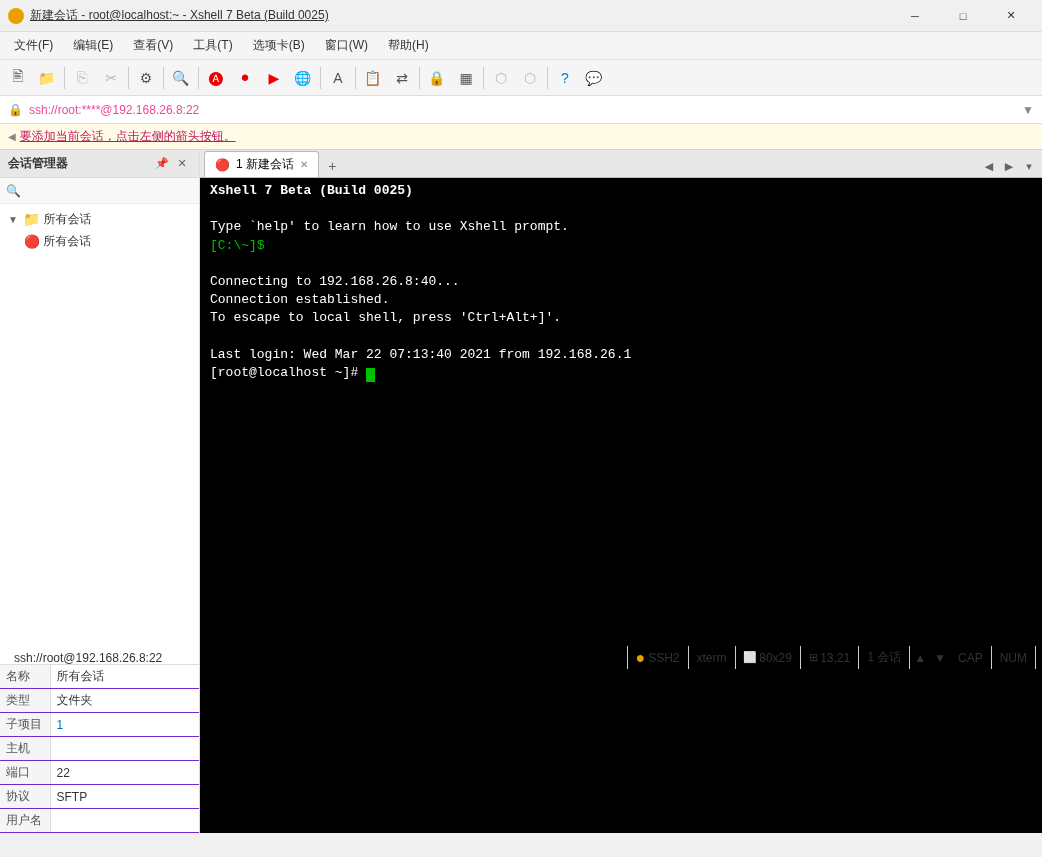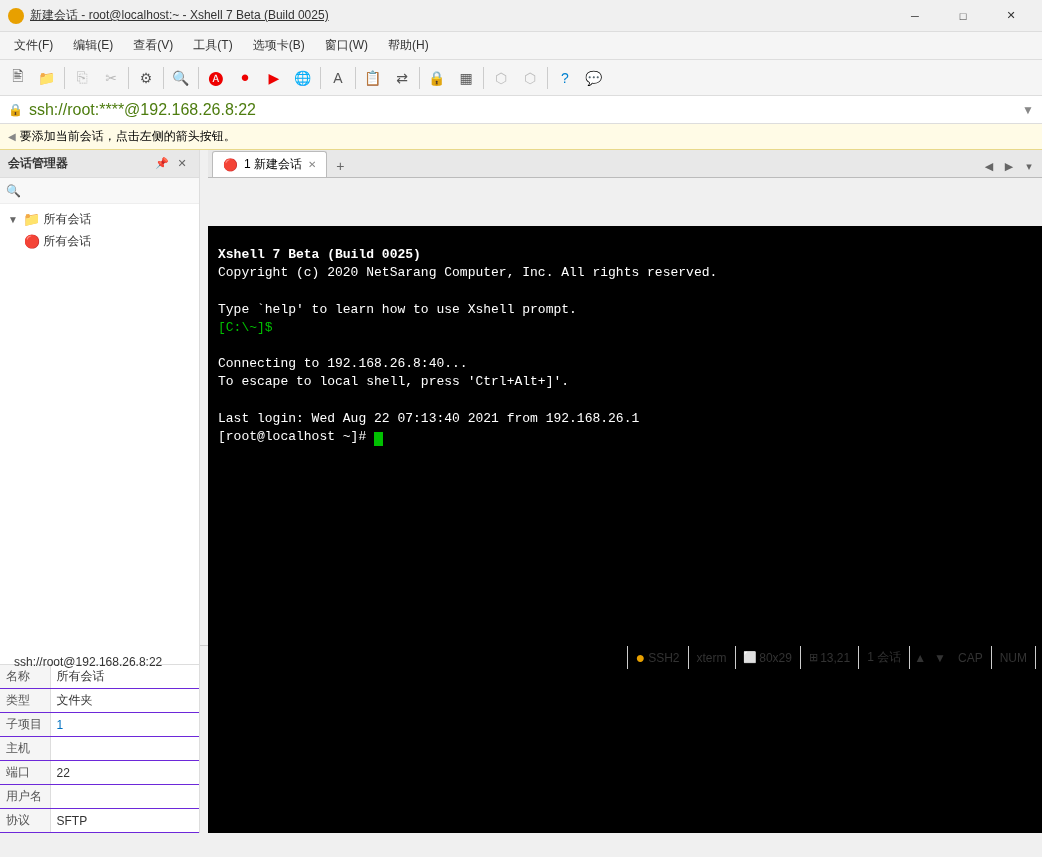--- a/index.html
+++ b/index.html
@@ -95,35 +95,35 @@
     #address-bar {
       height: 28px;
       background: #fff;
       border-bottom: 1px solid #ddd;
       display: flex;
       align-items: center;
       padding: 0 8px;
       gap: 6px;
     }
     #address-bar .lock-icon { color: #888; font-size: 12px; }
-    #address-bar .address-text { font-size: 16px; color: #4d7c0f; flex: 1; }
+    #address-bar .address-text { font-size: 12px; color: #ec4899; flex: 1; }
     #address-bar .dropdown-btn { color: #888; cursor: pointer; }
 
     
     #info-bar {
       height: 26px;
       background: #fffbe6;
       border-bottom: 1px solid #e8d88a;
       display: flex;
       align-items: center;
       padding: 0 8px;
       gap: 4px;
     }
     #info-bar .arrow-icon { color: #888; font-size: 10px; }
-    #info-bar .info-text { font-size: 12px; color: #000000; }
+    #info-bar .info-text { font-size: 12px; color: #be185d; text-decoration: underline; }
 
     
     #main {
       display: flex;
       height: calc(857px - 32px - 28px - 36px - 28px - 26px - 24px);
     }
 
     
     #sidebar {
       width: 200px;
@@ -270,27 +270,26 @@
       display: flex; align-items: center; justify-content: center;
       cursor: pointer; font-size: 11px; color: #666;
       border: 1px solid transparent;
       border-radius: 2px;
     }
 
     
     #terminal {
       flex: 1;
       background: #000;
-      padding: 20px 10px;
+      padding: 4px 10px;
       overflow-y: auto;
       font-family: 'Courier New', Consolas, monospace;
       font-size: 13px;
       color: #fff;
       line-height: 1.4;
-      margin-top: 48px;
     }
     #terminal .line { white-space: pre; }
     #terminal .green { color: #00c000; }
     #terminal .warning-bg { background: #fff; color: #000; }
     #terminal .cursor {
       display: inline-block;
       width: 9px; height: 14px;
       background: #00c000;
       vertical-align: bottom;
     }
@@ -310,21 +309,21 @@
     .status-item {
       padding: 0 8px;
       height: 100%;
       display: flex;
       align-items: center;
       border-right: 1px solid #ccc;
       font-size: 12px;
       white-space: nowrap;
     }
     .status-item:first-child { border-left: none; }
-    .status-item.address { flex: 1; font-size: 12px; color: #333; align-items: flex-end; }
+    .status-item.address { flex: 1; font-size: 12px; color: #333; }
     .status-item .ssh2-dot { color: #e8a000; font-size: 16px; margin-right: 3px; }
     .status-nav-btn {
       padding: 0 4px;
       height: 100%;
       display: flex;
       align-items: center;
       cursor: pointer;
       font-size: 12px;
       color: #333;
     }
@@ -397,21 +396,21 @@
   <span class="lock-icon">🔒</span>
   <span class="address-text">ssh://root:****@192.168.26.8:22</span>
   <span class="dropdown-btn">▼</span>
 </div>
 
 <div id="info-bar">
   <span class="arrow-icon">◀</span>
   <span class="info-text">要添加当前会话，点击左侧的箭头按钮。</span>
 </div>
 
-<div id="main" style="height: 495px; gap: 8px;">
+<div id="main" style="height: 495px;">
 
   <div id="sidebar" style="height: 683px;">
     <div id="sidebar-header">
       <span class="title">会话管理器</span>
       <div class="btns">
         <div class="sbtn">📌</div>
         <div class="sbtn">✕</div>
       </div>
     </div>
     <div id="sidebar-search">
@@ -446,26 +445,26 @@
             </tr>
             <tr>
               <td>主机</td>
               <td></td>
             </tr>
             <tr>
               <td>端口</td>
               <td>22</td>
             </tr>
             <tr>
+              <td>协议</td>
+              <td>SFTP</td>
+            </tr>
+            <tr>
               <td>用户名</td>
               <td></td>
-            </tr>
-            <tr>
-              <td>协议</td>
-              <td>SFTP</td>
             </tr>
           </tbody>
       </table>
     </div>
   </div>
 
   <div id="terminal-area" style="height: 683px;">
 
     <div id="tab-bar">
       <div class="tabs">
@@ -478,29 +477,29 @@
       </div>
       <div class="tab-nav">
         <div class="nav-btn">◀</div>
         <div class="nav-btn">▶</div>
         <div class="nav-btn">▾</div>
       </div>
     </div>
 
     <div id="terminal">
       <div class="line"><span style="color:#fff;font-weight:bold;">Xshell 7 Beta (Build 0025)</span></div>
-      <div class="line">Copyright (c) 2020 NetSarang Computer, Inc. All rights reserved.</div>
       <div class="line">&nbsp;</div>
       <div class="line">Type `help' to learn how to use Xshell prompt.</div>
       <div class="line green">[C:\~]$</div>
       <div class="line">&nbsp;</div>
       <div class="line">Connecting to 192.168.26.8:40...</div>
+      <div class="line">Connection established.</div>
       <div class="line">To escape to local shell, press 'Ctrl+Alt+]'.</div>
       <div class="line">&nbsp;</div>
-      <div class="line">Last login: Wed Aug 22 07:13:40 2021 from 192.168.26.1</div>
+      <div class="line">Last login: Wed Mar 22 07:13:40 2021 from 192.168.26.1</div>
       <div class="line">[root@localhost ~]# <span class="cursor"></span></div>
     </div>
   </div>
 </div>
 
 <div id="status-bar">
   <div class="status-item address">
     <span>ssh://root@192.168.26.8:22</span>
   </div>
   <div class="status-item">

